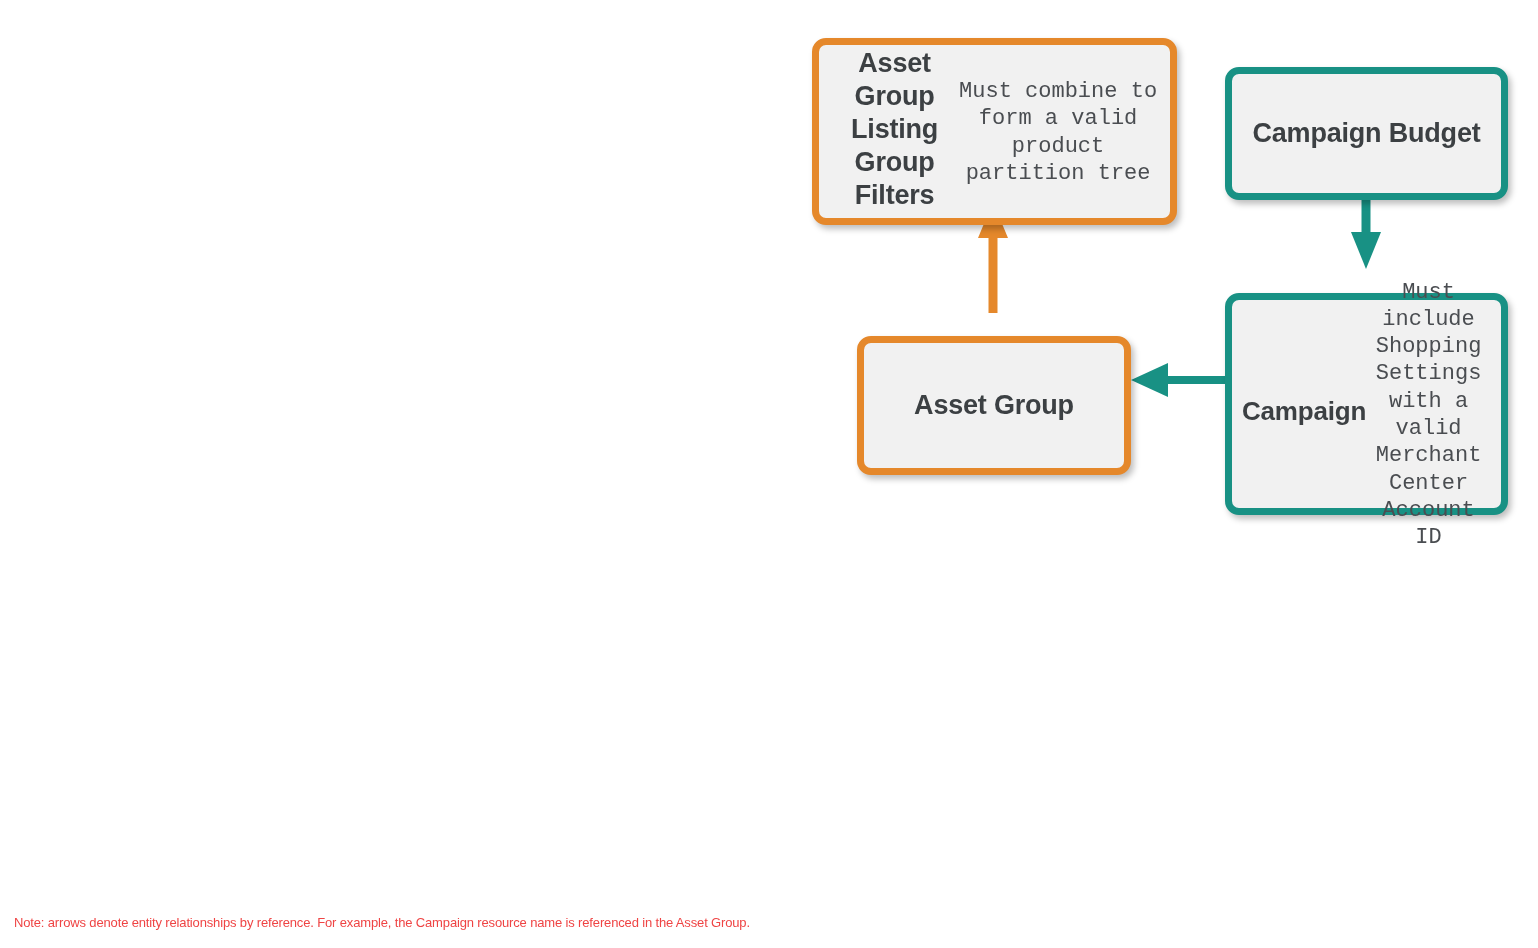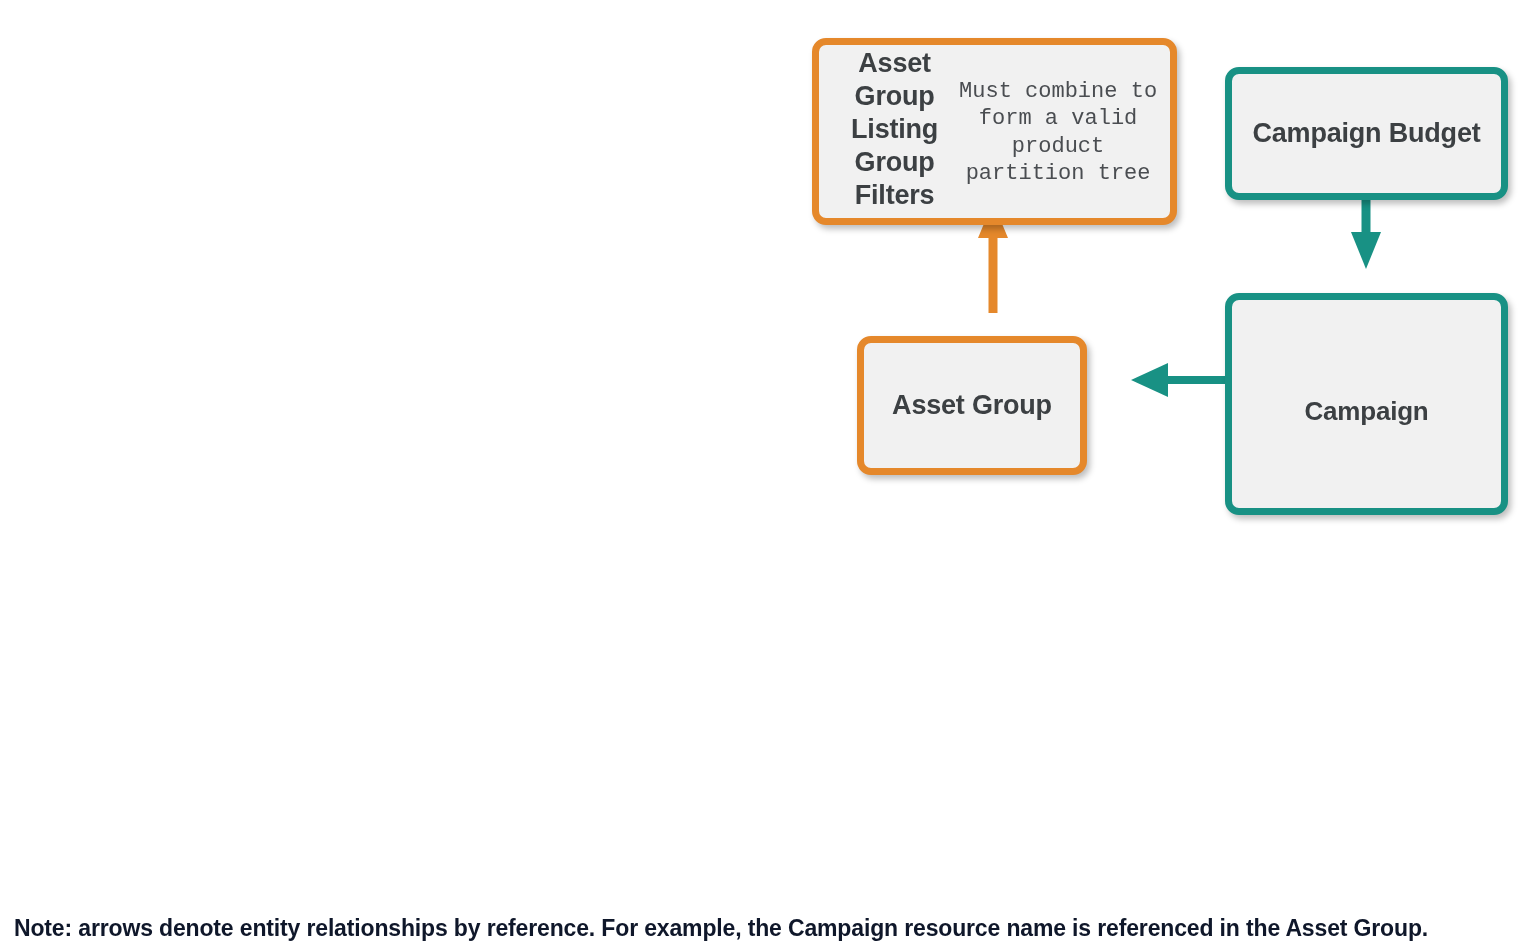--- a/index.html
+++ b/index.html
@@ -77,37 +77,37 @@
     width: 365px; height: 187px;
     padding: 4px 12px 8px;
   }
   #node-campaign-budget {
     left: 1225px; top: 43px;
     width: 283px; height: 133px;
     padding: 0 10px;
   }
   #node-asset-group {
     left: 857px;  top: 312px;
-    width: 230px; height: 139px;
+    width: 274px; height: 139px;
     padding: 4px 10px;
   }
   #node-campaign {
     left: 1225px; top: 269px;
     width: 283px; height: 222px;
     padding: 24px 10px 8px;
   }
 
   
   #footnote {
     position: absolute;
     left: 14px;
     top: 915px;
-    font-size: 23px;
-    font-weight: bold;
-    color: #0f172a;
+    font-size: 13px;
+    font-weight: normal;
+    color: #ef4444;
     letter-spacing: -0.15px;
     white-space: nowrap;
   }
 </style>
 </head>
 <body>
 
 <div id="canvas">
 
   <svg id="connectors" viewBox="0 0 1538 948" width="1538" height="948" aria-hidden="true">
@@ -136,17 +136,18 @@
   <div class="node teal" id="node-campaign-budget">
     <div class="node-title">Campaign Budget</div>
   </div>
 
   <div class="node orange" id="node-asset-group">
     <div class="node-title">Asset Group</div>
   </div>
 
   <div class="node teal" id="node-campaign">
     <div class="node-title small">Campaign</div>
+    <div class="node-desc">Must include Shopping Settings with a valid Merchant Center Account ID</div>
   </div>
 
   <div id="footnote">Note: arrows denote entity relationships by reference. For example, the Campaign resource name is referenced in the Asset Group.</div>
 
 </div>
 
 </body></html>

